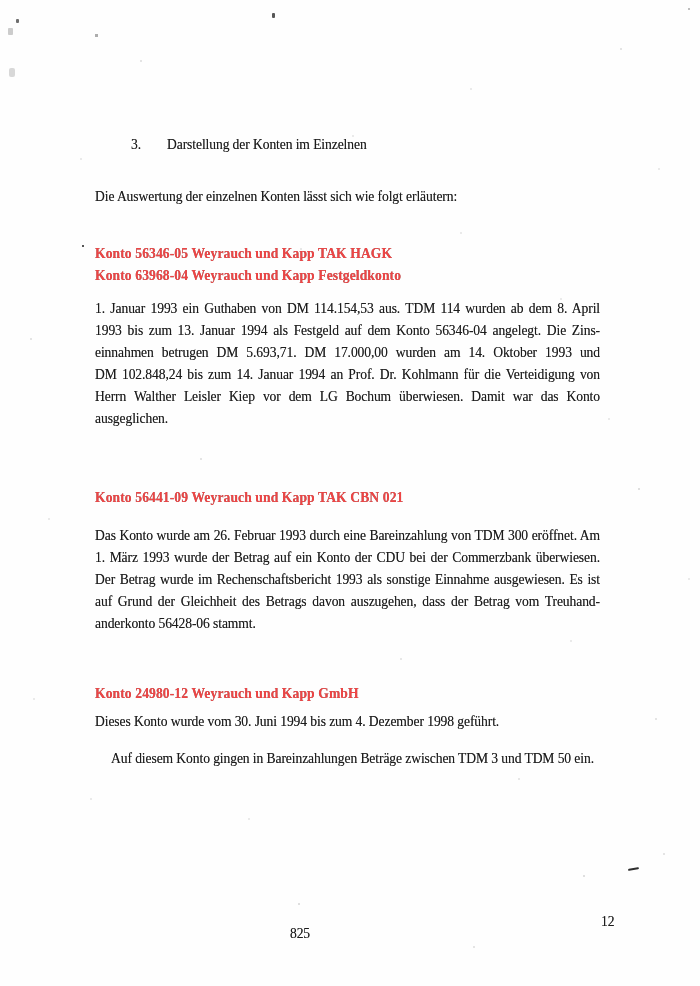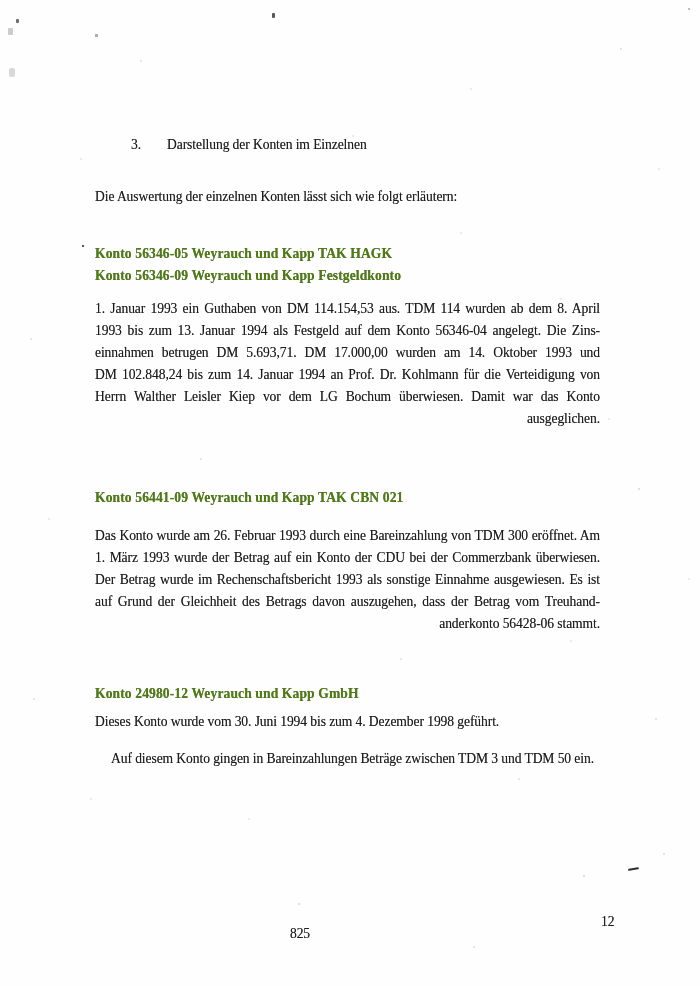--- a/index.html
+++ b/index.html
@@ -16,25 +16,25 @@
     font-family: "Liberation Serif", serif;
     font-size: 13.6px;
     letter-spacing: -0.1px;
     color: #1c1c1c;
     text-shadow: 0 0 0.35px rgba(25,25,25,0.55);
   }
   .abs { position: absolute; }
   .line { line-height: 22px; }
   
   .jline { text-align: justify; text-align-last: justify; line-height: 22px; }
-  .lline { text-align: right; line-height: 22px; }
+  .lline { text-align: left; line-height: 22px; }
   .doc-heading { left: 95px; top: 137px; line-height: 15px; margin-left: 36px; }
   .doc-heading .num { display: inline-block; width: 36px; }
   .intro { left: 95px; top: 189px; }
-  .konto-heading { font-weight: bold; color: #4d7c0f; letter-spacing: 0.1px; }
+  .konto-heading { font-weight: bold; color: #ef4444; letter-spacing: 0.1px; }
   .s1-headings { left: 95px; top: 243px; }
   .s2-heading  { left: 95px; top: 487px; }
   .s3-heading  { left: 95px; top: 676px; margin-top: 7px; }
   .p1 { left: 95px; top: 298px; width: 505px; }
   .p2 { left: 95px; top: 525px; width: 505px; }
   .p3a { left: 95px; top: 711px; }
   .p3b { left: 111px; top: 748px; }
   .footer-center { left: 0; top: 926px; width: 600px; text-align: center; }
   .footer-right  { left: 601px; top: 914px; }
   
@@ -80,21 +80,21 @@
   <div class="noise"></div>
 
   <div class="abs doc-heading">
     <span class="num">3.</span><span>Darstellung der Konten im Einzelnen</span>
   </div>
 
   <div class="abs intro">Die Auswertung der einzelnen Konten lässt sich wie folgt erläutern:</div>
 
   <div class="abs s1-headings">
     <div class="line konto-heading">Konto 56346-05 Weyrauch und Kapp TAK HAGK</div>
-    <div class="line konto-heading">Konto 56346-09 Weyrauch und Kapp Festgeldkonto</div>
+    <div class="line konto-heading">Konto 63968-04 Weyrauch und Kapp Festgeldkonto</div>
   </div>
 
   <div class="abs p1">
     <div class="jline">1. Januar 1993 ein Guthaben von DM 114.154,53 aus. TDM 114 wurden ab dem 8. April</div>
     <div class="jline">1993 bis zum 13. Januar 1994 als Festgeld auf dem Konto 56346-04 angelegt. Die Zins-</div>
     <div class="jline">einnahmen betrugen DM 5.693,71. DM 17.000,00 wurden am 14. Oktober 1993 und</div>
     <div class="jline">DM 102.848,24 bis zum 14. Januar 1994 an Prof. Dr. Kohlmann für die Verteidigung von</div>
     <div class="jline">Herrn Walther Leisler Kiep vor dem LG Bochum überwiesen. Damit war das Konto</div>
     <div class="lline">ausgeglichen.</div>
   </div>

